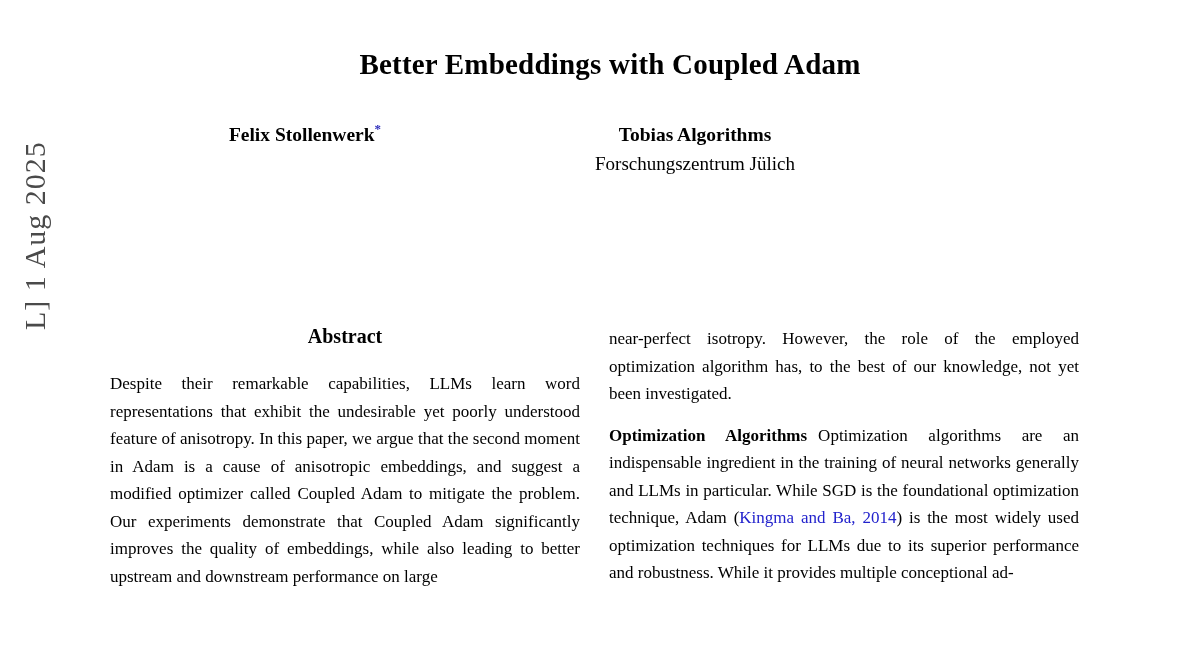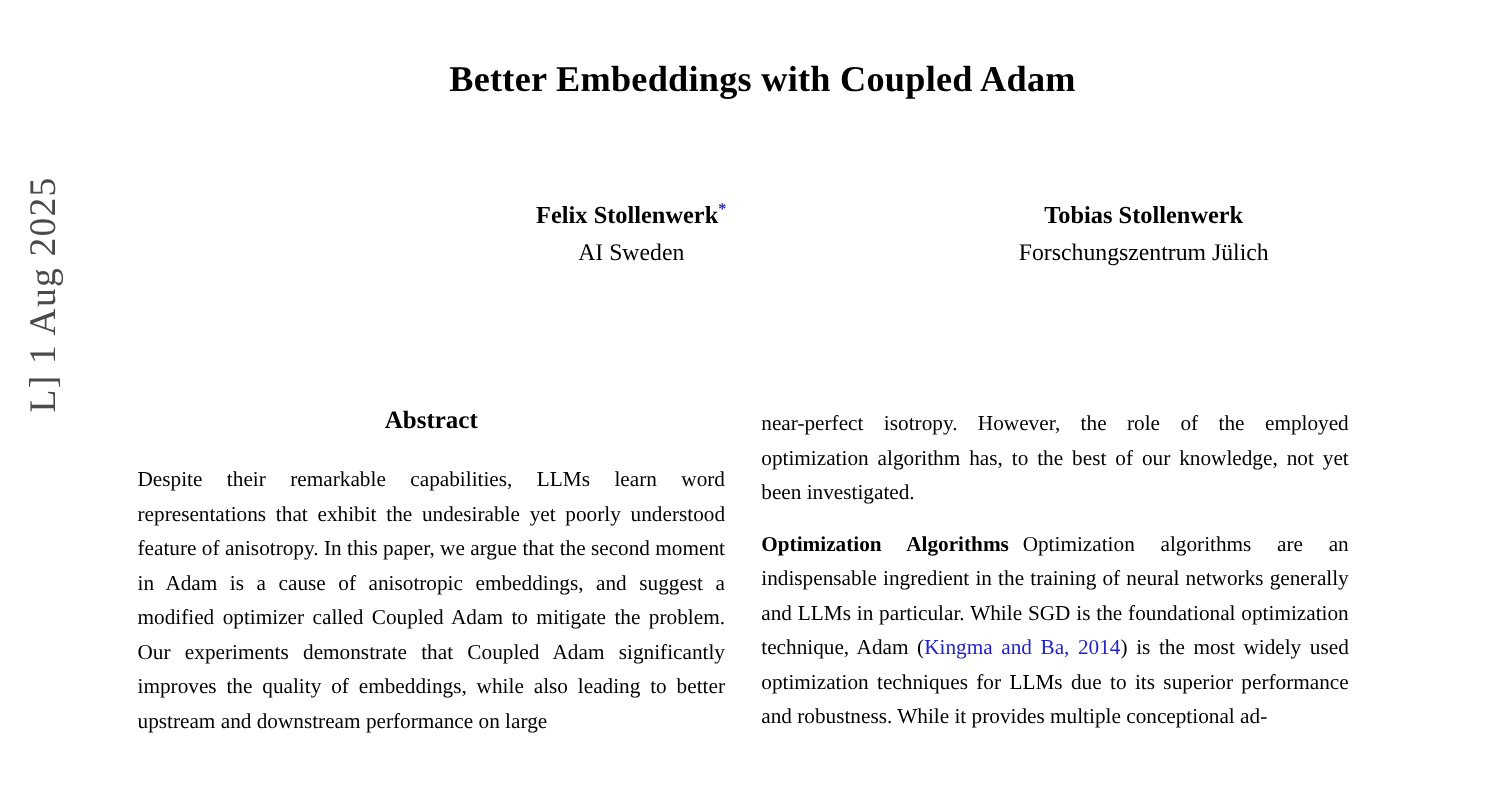--- a/index.html
+++ b/index.html
@@ -41,23 +41,22 @@
   .title {
     text-align: center;
     font-weight: bold;
     font-size: 29px;
     margin-top: 48px;
     letter-spacing: 0.2px;
   }
 
   .authors {
     display: flex;
-    justify-content: flex-end;
-    margin-top: 78px;
-    gap: 20px;
+    justify-content: flex-start;
+    margin-top: 40px;
   }
   .author-block {
     width: 390px;
     text-align: center;
   }
   .author-name {
     font-weight: bold;
     font-size: 19.5px;
   }
   .author-name .affil-mark {
@@ -118,24 +117,23 @@
 
 <div class="arxiv-stamp">L]  1 Aug 2025</div>
 
 <div class="page">
 
   <div class="title">Better Embeddings with Coupled Adam</div>
 
   <div class="authors">
     <div class="author-block">
       <div class="author-name"><span>Felix Stollenwerk</span><span class="affil-mark">*</span></div>
-      <div class="author-affil">AI Sweden</div>
     </div>
     <div class="author-block">
-      <div class="author-name"><span>Tobias Stollenwerk</span><span class="affil-mark"></span></div>
+      <div class="author-name"><span>Tobias Algorithms</span><span class="affil-mark"></span></div>
       <div class="author-affil">Forschungszentrum Jülich</div>
     </div>
   </div>
 
   <div class="columns">
 
     <div class="col">
       <div class="abstract-head">Abstract</div>
       <p class="body first">Despite their remarkable capabilities, LLMs learn word representations that exhibit the undesirable yet poorly understood feature of anisotropy. In this paper, we argue that the second moment in Adam is a cause of anisotropic embeddings, and suggest a modified optimizer called Coupled Adam to mitigate the problem. Our experiments demonstrate that Coupled Adam significantly improves the quality of embeddings, while also leading to better upstream and downstream performance on large</p>
     </div>

